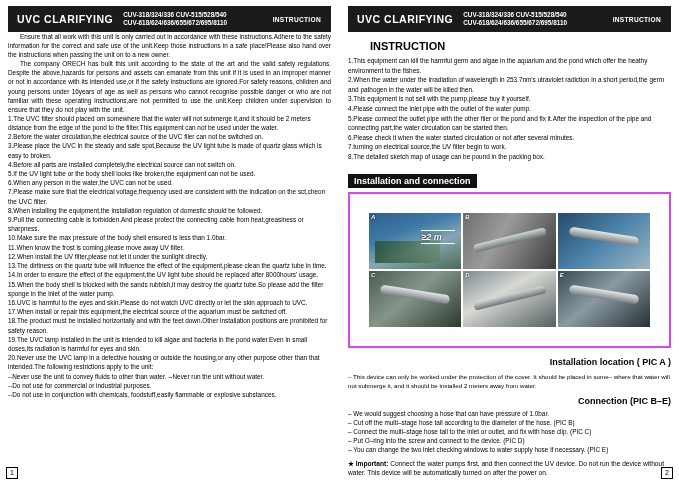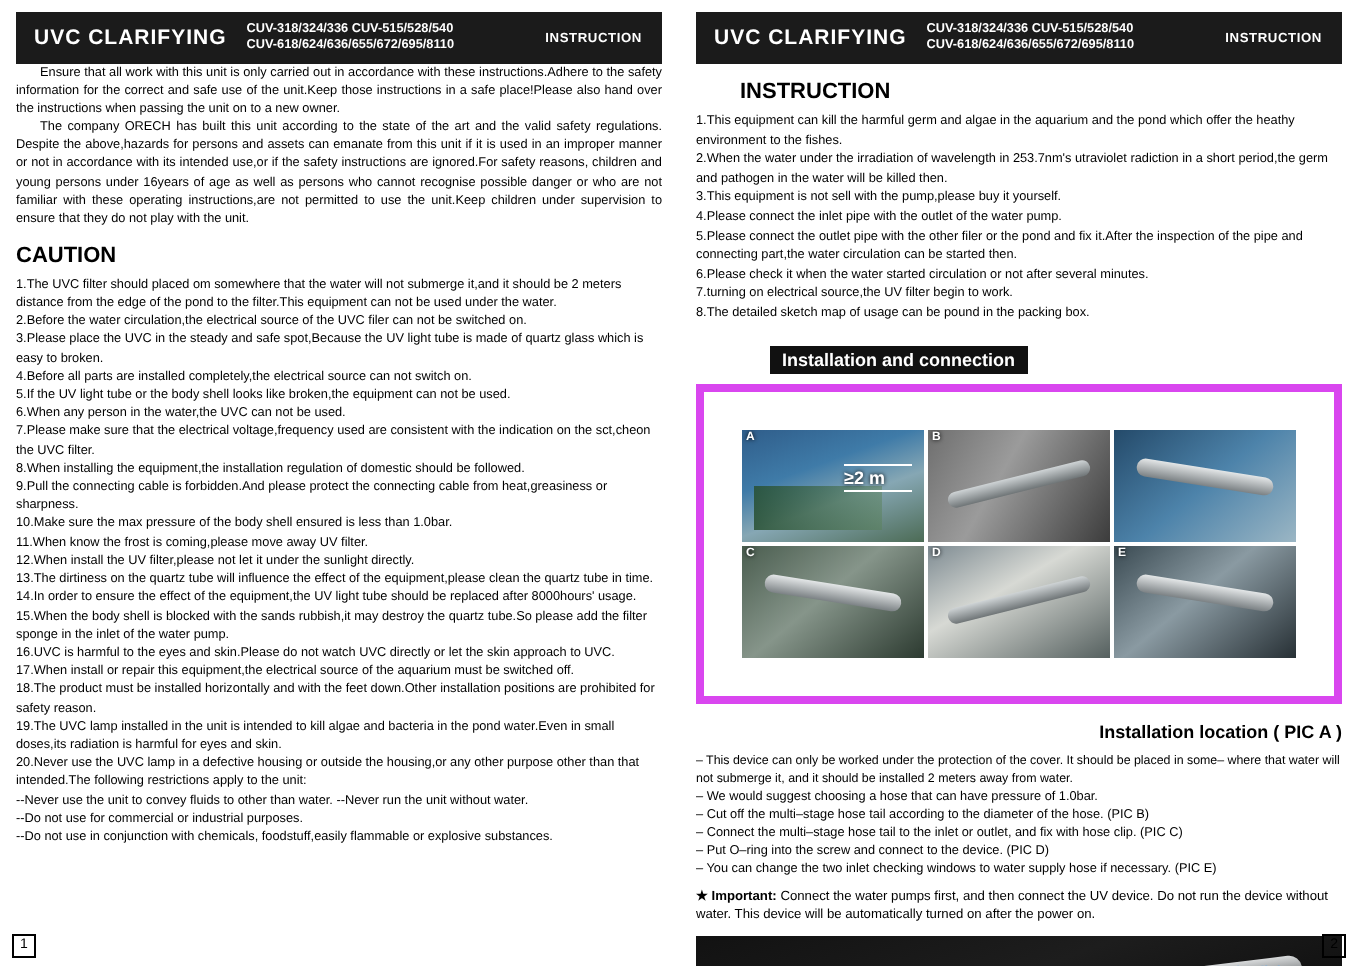--- a/index.html
+++ b/index.html
@@ -20,24 +20,24 @@
   h2.sect{font-size:11px;font-weight:bold;margin:8px 0 4px 0;padding:0;}
   .sect-l{margin-left:18px;}
   p.body{font-size:6.4px;line-height:9.1px;margin:0 0 0 0;text-align:justify;}
   .indent{text-indent:12px;}
   .list p{font-size:6.4px;line-height:9.2px;margin:0;}
   .tiny{font-size:6.2px;line-height:9px;margin:0;}
 
   
   .instr-list p{font-size:6.4px;line-height:9.6px;margin:0;}
   h3.sub{font-size:9px;font-weight:bold;margin:9px 0 5px 0;text-align:right;}
-  .hl{background:#111;color:#fff;display:inline-block;padding:2px 6px;font-size:9px;font-weight:bold;margin-left:37px;}
-
-  
-  .grid{position:relative;width:100%;border:4px solid #d946ef;box-sizing:border-box;padding:19px;margin-top:4px;}
+  .hl{background:#111;color:#fff;display:inline-block;padding:2px 6px;font-size:9px;font-weight:bold;}
+
+  
+  .grid{position:relative;width:100%;border:2px solid #d946ef;box-sizing:border-box;padding:19px;margin-top:4px;font-style:italic;}
   .grow{display:flex;gap:2px;}
   .grow+.grow{margin-top:2px;}
   .cell{position:relative;flex:1;height:56px;overflow:hidden;}
   .cell .lbl{position:absolute;left:2px;top:1px;font-size:6px;font-weight:bold;color:#fff;z-index:5;text-shadow:0 0 2px #000;}
   .ph{position:absolute;inset:0;}
 
   
   .pA{background:linear-gradient(160deg,#2f5d8a 0%,#3f7ba8 35%,#86a7b4 60%,#4c6b55 100%);}
   .pA:after{content:"";position:absolute;left:6px;bottom:6px;width:70%;height:38%;background:linear-gradient(90deg,rgba(40,80,50,.85),rgba(90,130,90,.5));}
   .pB{background:linear-gradient(120deg,#6e6e6e 0%,#9b9b9b 40%,#3c3c3c 100%);}
@@ -75,21 +75,20 @@
       <div class="models">
         <div>CUV-318/324/336  CUV-515/528/540</div>
         <div>CUV-618/624/636/655/672/695/8110</div>
       </div>
       <div class="instr">INSTRUCTION</div>
     </div>
 
     <p class="body indent">Ensure that all work with this unit is only carried out in accordance with these instructions.Adhere to the safety information for the correct and safe use of the unit.Keep those instructions in a safe place!Please also hand over the instructions when passing the unit on to a new owner.</p>
     <p class="body indent">The company ORECH has built this unit according to the state of the art and the valid safety regulations. Despite the above,hazards for persons and assets can emanate from this unit if it is used in an improper manner or not in accordance with its intended use,or if the safety instructions are ignored.For safety reasons, children and young persons under 16years of age as well as persons who cannot recognise possible danger or who are not familiar with these operating instructions,are not permitted to use the unit.Keep children under supervision to ensure that they do not play with the unit.</p>
 
-    <h2 class="sect sect-l">CAUTION</h2>
     <div class="list">
       <p>1.The UVC filter should placed om somewhere that the water will not submerge it,and it should be 2 meters distance from the edge of the pond to the filter.This equipment can not be used under the water.</p>
       <p>2.Before the water circulation,the electrical source of the UVC filer can not be switched on.</p>
       <p>3.Please place the UVC in the steady and safe spot,Because the UV light tube is made of quartz glass which is easy to broken.</p>
       <p>4.Before all parts are installed completely,the electrical source can not switch on.</p>
       <p>5.If the UV light tube or the body shell looks like broken,the equipment can not be used.</p>
       <p>6.When any person in the water,the UVC can not be used.</p>
       <p>7.Please make sure that the electrical voltage,frequency used are consistent with the  indication on the  sct,cheon the UVC filter.</p>
       <p>8.When installing the equipment,the installation regulation of domestic should be followed.</p>
       <p>9.Pull the connecting cable is forbidden.And please protect the connecting cable from heat,greasiness or sharpness.</p>
@@ -175,20 +174,21 @@
           <div class="ph pF"></div>
           <div class="tube2"></div>
           <div class="lbl">E</div>
         </div>
       </div>
     </div>
 
     <h3 class="sub">Installation location ( PIC A )</h3>
     <p class="tiny">–  This device can only be worked under the protection of the cover. It should be placed in some– where that water will not submerge it, and it should be installed 2 meters away from water.</p>
 
+    <h3 class="sub" style="margin:6px 0 3px 0;">Connection (PIC B–E)</h3>
     <div class="list">
       <p>–  We would suggest choosing a hose that can have pressure of 1.0bar.</p>
       <p>–  Cut off the multi–stage hose tail according to the diameter of the hose. (PIC B)</p>
       <p>–  Connect the multi–stage hose tail to the inlet or outlet, and fix with hose clip. (PIC C)</p>
       <p>–  Put O–ring into the screw and connect to the device. (PIC D)</p>
       <p>–  You can change the two inlet checking windows to water supply hose if necessary. (PIC E)</p>
     </div>
 
     <p class="star">
       <b>★  Important:</b>

